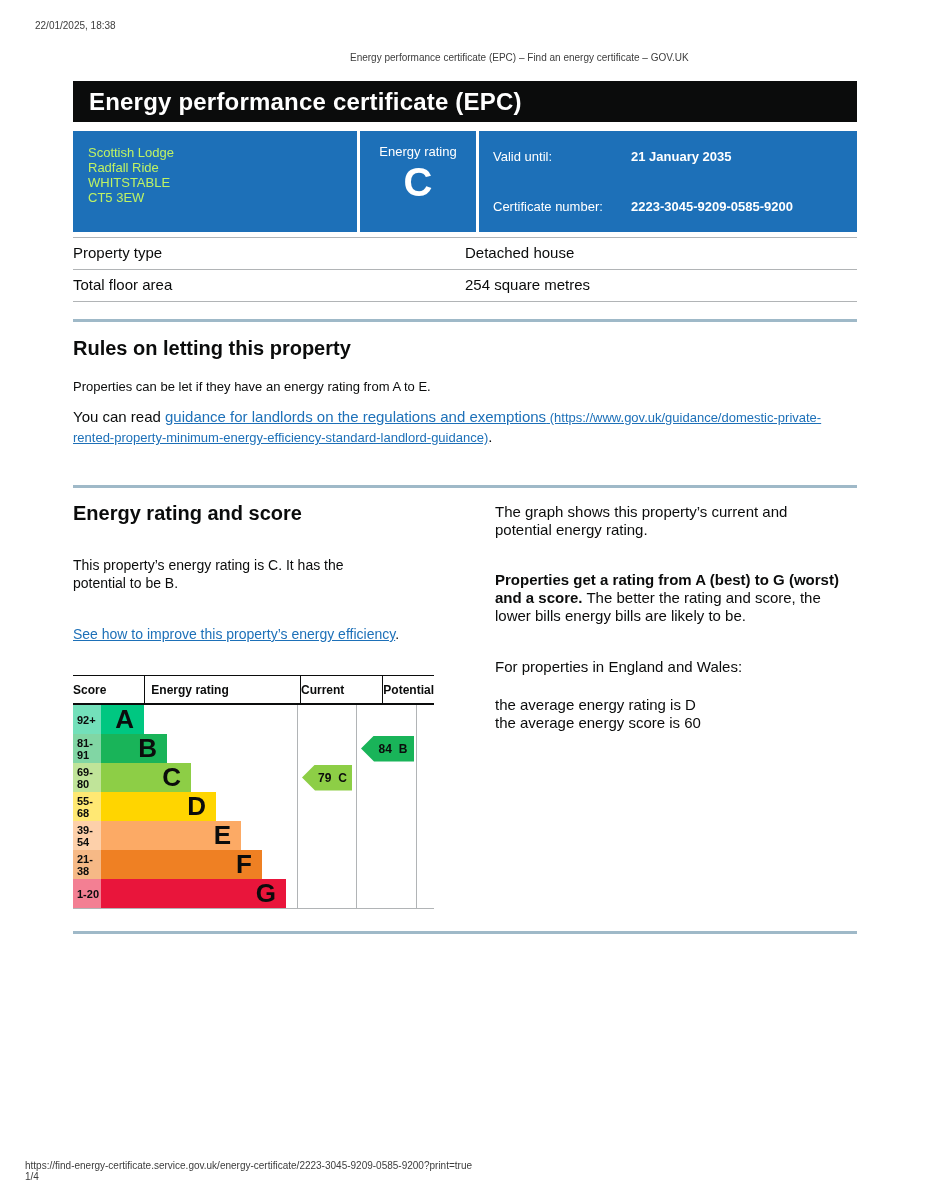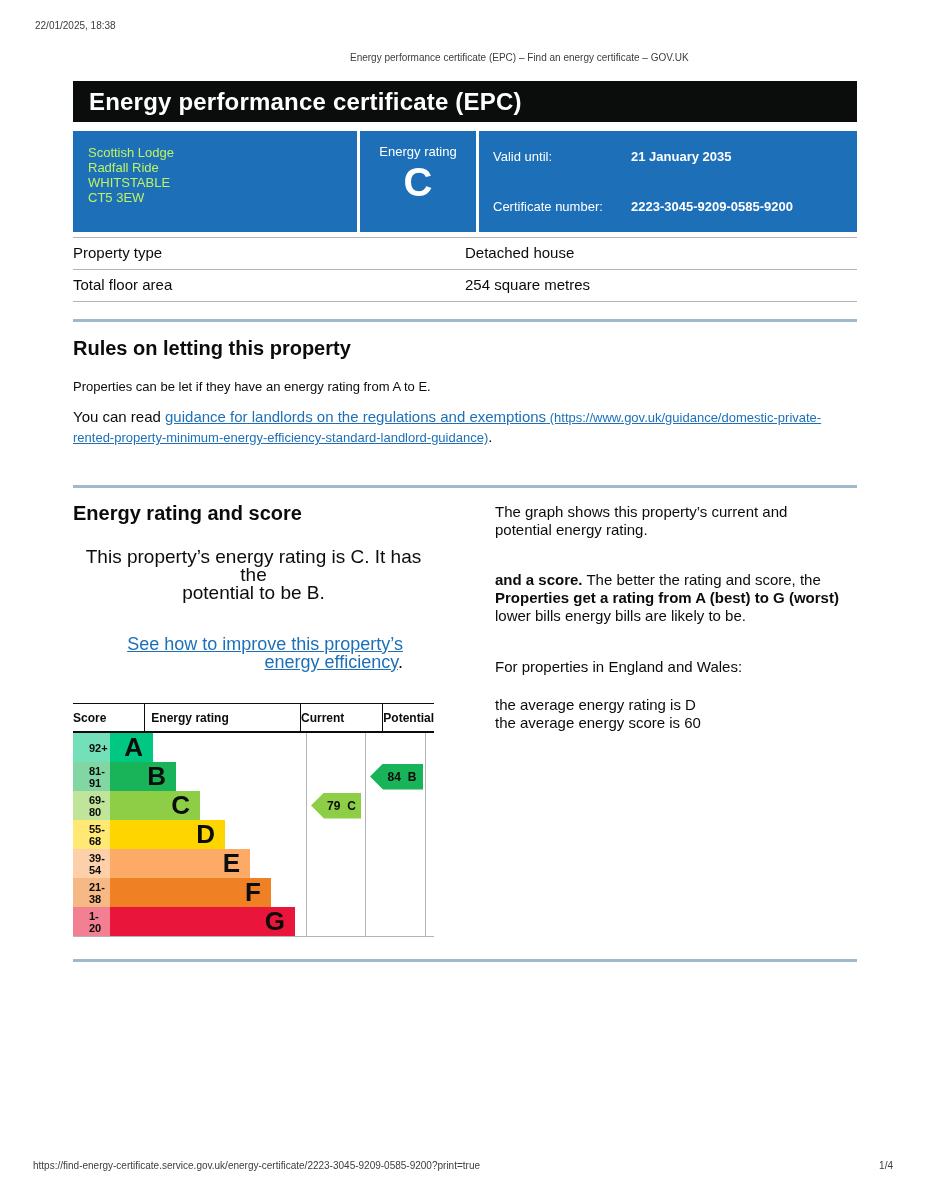--- a/index.html
+++ b/index.html
@@ -6,21 +6,21 @@
   html,body { background:#ffffff; }
   .page {
     position:relative; width:928px; height:1200px; background:#fff;
     font-family:"Liberation Sans","DejaVu Sans",sans-serif; color:#0b0c0c; overflow:hidden;
   }
 
   
   .print-header span, .print-footer span { font-size:10px; color:#3d3d3d; }
   .ph-time { position:absolute; left:35px; top:20px; }
   .ph-title { position:absolute; left:350px; top:20px;margin-top:32px; }
-  .print-footer { position:absolute; left:33px; right:35px; top:1160px; display:flex; justify-content:space-between; }
+  .print-footer { position:absolute; left:25px; right:35px; top:1160px; display:flex; justify-content:space-between;flex-direction:column; }
 
   .doc { position:absolute; left:73px; top:81px; width:784px; }
 
   .title-bar { background:#0b0c0c; height:41px; display:flex; align-items:center; padding-left:16px; }
   .title-bar h1 { color:#ffffff; font-size:24px; font-weight:bold; letter-spacing:.2px; }
 
   
   .summary-banner { margin-top:9px; display:flex; gap:3px; height:101px; }
   .address-panel { width:284px; color:#bef264; padding:14px 0 0 15px; font-size:13px; line-height:15px; white-space:pre-line; }
   .rating-panel { width:116px; color:#fff; display:flex; flex-direction:column; align-items:center; padding-top:13px; }
@@ -45,39 +45,39 @@
   .rules-h2 { margin-top:15px; }
   .rules-p1 { margin-top:19px; font-size:13px; }
   .rules-p2 { margin-top:13px; font-size:15px; line-height:19px; }
   a { color:#1d70b8; text-decoration:underline; }
   .link-url { font-size:13px; }
 
   .two-col { display:flex; margin-top:14px; }
   .col-left { width:361px; }
   .col-right { width:362px; margin-left:61px; }
   .pre { white-space:pre-line; }
-  .intro-p { margin-top:23px; font-size:19px; line-height:18px;text-align:center; }
-  .improve-p { margin-top:33px; font-size:18px; line-height:18px; max-width:330px;text-align:right; }
+  .intro-p { margin-top:31px; font-size:14px; line-height:18px; }
+  .improve-p { margin-top:33px; font-size:14px; line-height:18px; max-width:330px; }
   .col-right p { font-size:15px; line-height:18px; }
   .r-p1 { margin-top:1px; }
   .r-p2 { margin-top:32px; }
   .r-p2 .line { display:block; }
   .r-p3 { margin-top:33px; }
   .r-p4 { margin-top:20px; }
 
   
   .epc-chart { margin-top:32px; width:361px; }
   .epc-header { display:flex; border-top:1px solid #0b0c0c; border-bottom:2px solid #0b0c0c; height:30px; align-items:center; font-weight:bold; font-size:12px;gap:38px; }
   .h-score { width:44px; text-align:center; }
   .h-rating { width:196px; padding-left:6px; border-left:1px solid #0b0c0c; height:100%; display:flex; align-items:center; }
   .h-current { width:59px; text-align:center; border-left:1px solid #0b0c0c; height:100%; display:flex; align-items:center; justify-content:center; }
   .h-potential { width:61px; text-align:center; border-left:1px solid #0b0c0c; height:100%; display:flex; align-items:center; justify-content:center; }
   .epc-body { border-bottom:1px solid #b1b4b6; }
   .epc-row { display:flex; height:29px; }
-  .cell-score { width:37px; font-size:11px; font-weight:bold; display:flex; align-items:center; padding-left:16px; }
+  .cell-score { width:28px; font-size:11px; font-weight:bold; display:flex; align-items:center; padding-left:4px; }
   .cell-rating { width:196px; }
   .epc-bar { height:100%; display:flex; align-items:center; justify-content:flex-end; padding-right:10px; font-size:26px; font-weight:bold; color:#0b0c0c; }
   .cell-current { width:59px; border-left:1px solid #b1b4b6; display:flex; align-items:center; }
   .cell-potential { width:61px; border-left:1px solid #b1b4b6; border-right:1px solid #b1b4b6; display:flex; align-items:center; }
   .epc-arrow { height:26px; margin-left:4px; display:flex; align-items:center; justify-content:center; gap:7px;
                padding-left:11px; font-size:12px; font-weight:bold; color:#0b0c0c;
                clip-path:polygon(13px 0, 100% 0, 100% 100%, 13px 100%, 0 50%); }
 </style>
 </head>
 <body>
@@ -219,22 +219,22 @@
                 <div class="cell-potential"></div>
               </div>
             </div>
         </div>
       </div>
 
       <div class="col-right">
         <p class="r-p1 pre">The graph shows this property’s current and
 potential energy rating.</p>
         <p class="r-p2">
+          <span class="line"><strong>Properties get a rating from A (best) to G (worst)</strong></span>
           <span class="line"><strong>and a score.</strong><span> The better the rating and score, the</span></span>
-          <span class="line"><strong>Properties get a rating from A (best) to G (worst)</strong></span>
           <span class="line">lower bills energy bills are likely to be.</span>
         </p>
         <p class="r-p3">For properties in England and Wales:</p>
         <p class="r-p4 pre">the average energy rating is D
 the average energy score is 60</p>
       </div>
     </div>
 
     <hr class="section-divider sd-3">
   </div>

